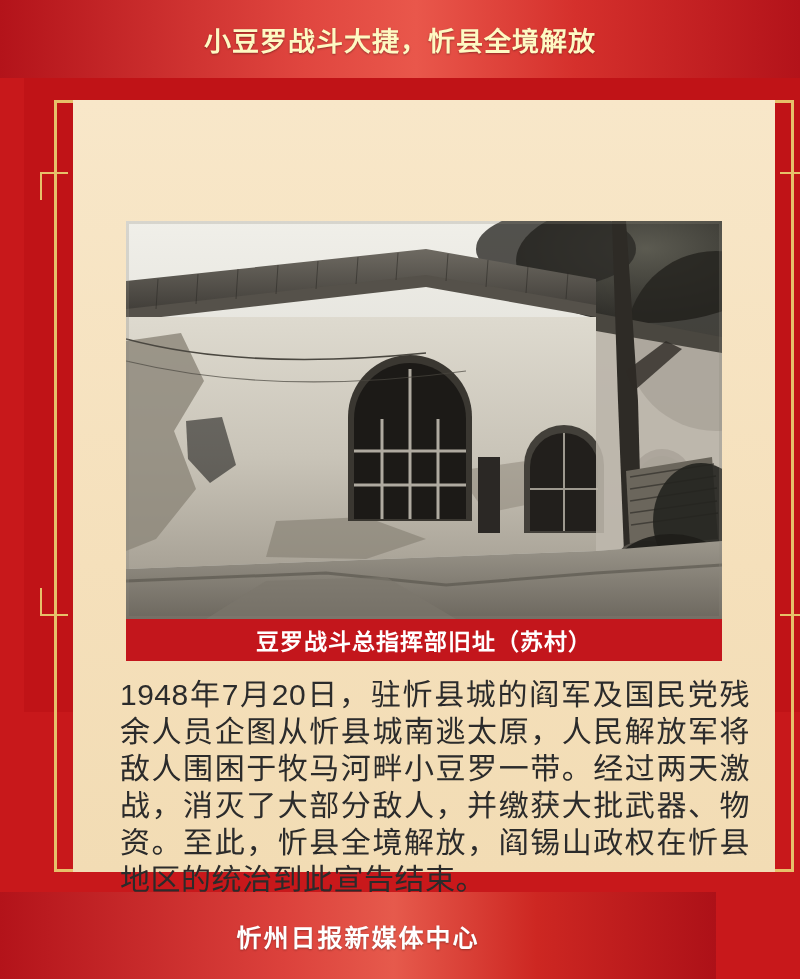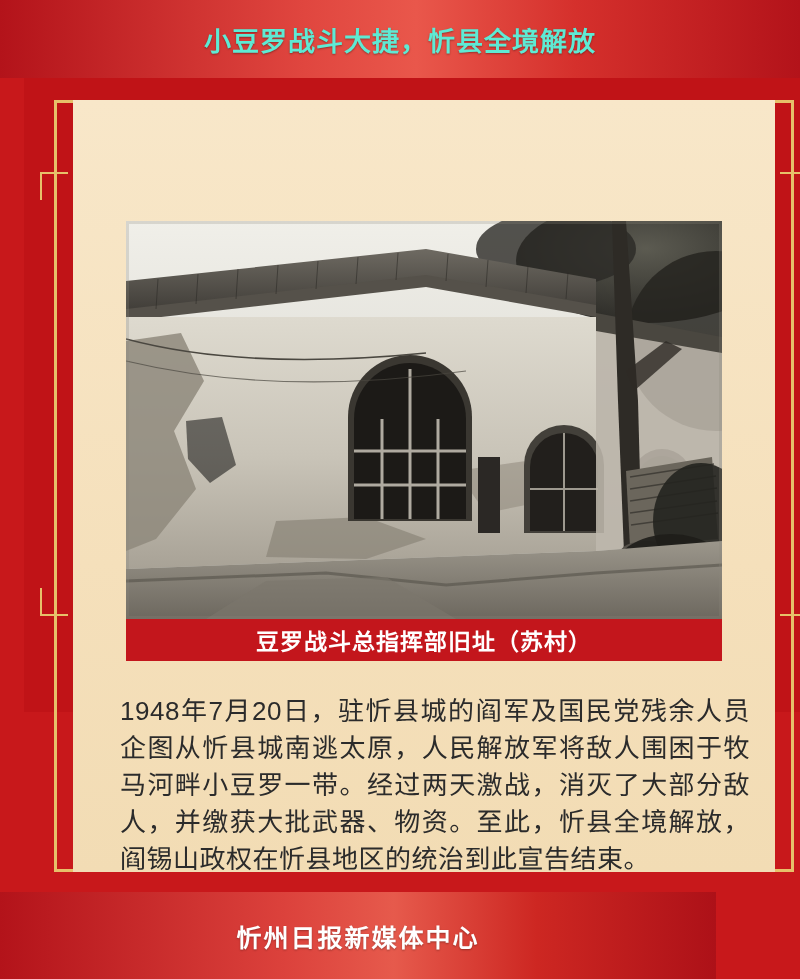--- a/index.html
+++ b/index.html
@@ -26,21 +26,21 @@
     background: linear-gradient(90deg, #b3131a 0%, #e0463f 38%, #e9574b 52%, #d5302c 72%, #b3131a 100%);
   }
   .header-title {
     position: absolute;
     left: 0; top: 0;
     width: 800px;
     height: 78px;
     display: flex;
     align-items: center;
     justify-content: center;
-    color: #5eead4;
+    color: #fef9c3;
     font-size: 27px;
     font-weight: bold;
     letter-spacing: 1px;
     text-shadow: 0 1px 2px rgba(0,0,0,0.35);
   }
   
   .body-area {
     position: absolute;
     left: 0; top: 78px;
     width: 800px;
@@ -90,24 +90,24 @@
   }
   .caption-text {
     color: #ffffff;
     font-size: 23px;
     font-weight: bold;
     letter-spacing: 1px;
   }
   .paragraph {
     position: absolute;
     left: 96px;
-    top: 615px;
+    top: 598px;
     width: 630px;
     color: #2b2b2b;
-    font-size: 26px;
+    font-size: 30px;
     line-height: 37px;
     text-align: justify;
     letter-spacing: 0.5px;
     text-indent: 0;
   }
   
   .footer-band {
     position: absolute;
     left: 0; top: 892px;
     width: 716px;

